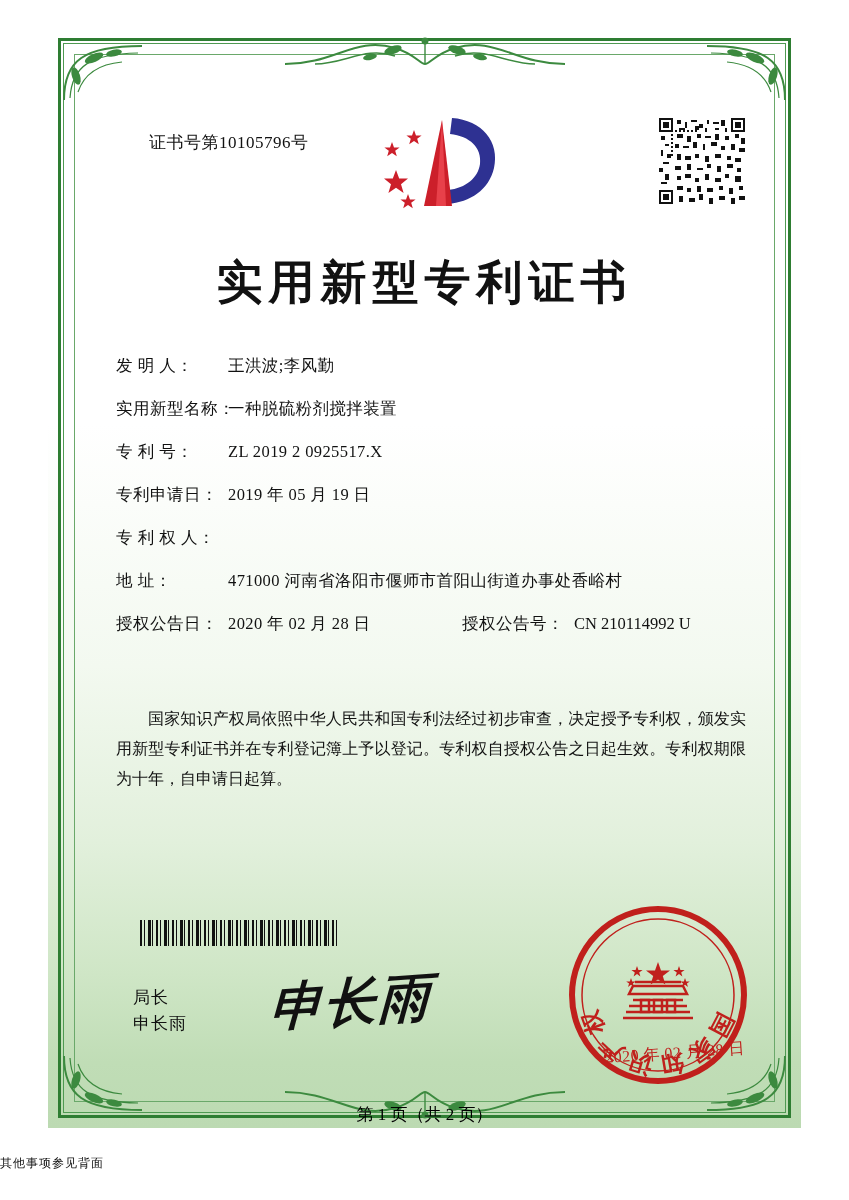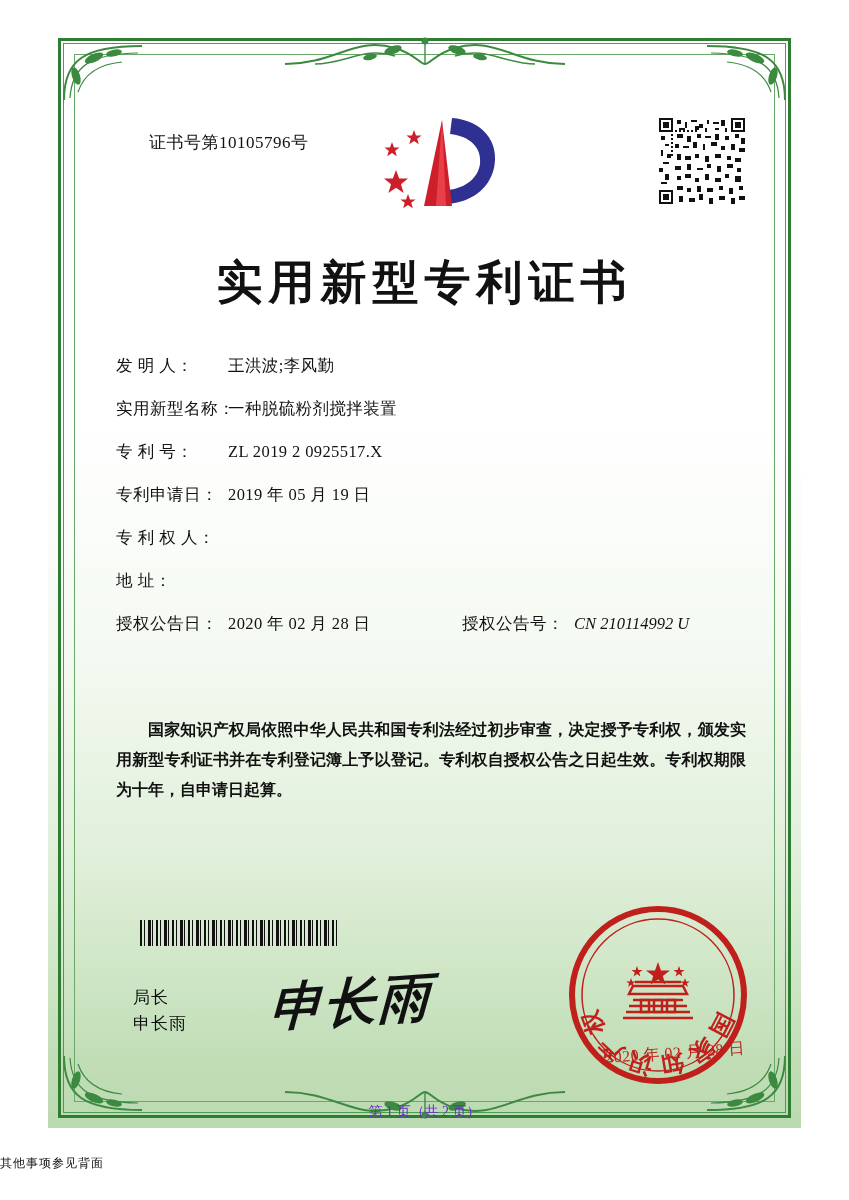--- a/index.html
+++ b/index.html
@@ -174,37 +174,36 @@
   .field-row.dual .field-value {
     flex: 0 0 210px;
   }
   .field-label-2 {
     flex: 0 0 112px;
     width: 112px;
     letter-spacing: 0.5px;
     white-space: nowrap;
     margin-left: 24px;
   }
-  .field-value-2 { flex: 1; font-style: italic; }
+  .field-value-2 { flex: 1; }
 
   
   .paragraphs {
     position: absolute;
     left: 116px;
     top: 700px;
     width: 630px;
     font-size: 16px;
     line-height: 30px;
     color: #111;
     text-align: justify;
   }
   .paragraphs p {
-    margin: 15px 0 4px 0;
+    margin: 4px 0 4px 0;
     text-indent: 2em;
-    font-weight: bold;
   }
 
   
   .barcode {
     position: absolute;
     left: 140px;
     top: 920px;
     width: 200px;
     height: 26px;
     background:
@@ -258,22 +257,22 @@
     white-space: nowrap;
   }
 
   
   .page-num {
     position: absolute;
     left: 0;
     right: 0;
     top: 1103px;
     text-align: center;
-    font-size: 14px;
-    color: #6d28d9;
+    font-size: 17px;
+    color: #000000;
   }
   .footer-note {
     position: absolute;
     left: 0;
     right: 0;
     top: 1155px;
     text-align: left;
     font-size: 12px;
     color: #111;
     letter-spacing: 1px;
@@ -527,20 +526,21 @@
       <span class="field-label">专利申请日：</span>
       <span class="field-value">2019 年 05 月 19 日</span>
     </div>
 
     <div class="field-row">
       <span class="field-label">专 利 权 人：</span>
     </div>
 
     <div class="field-row">
       <span class="field-label">地 址：</span>
+      <span class="field-value">471000 河南省洛阳市偃师市首阳山街道办事处香峪村</span>
     </div>
 
     <div class="field-row dual">
       <span class="field-label">授权公告日：</span>
       <span class="field-value">2020 年 02 月 28 日</span>
       <span class="field-label-2">授权公告号：</span>
       <span class="field-value-2">CN 210114992 U</span>
     </div>
   </div>
 

